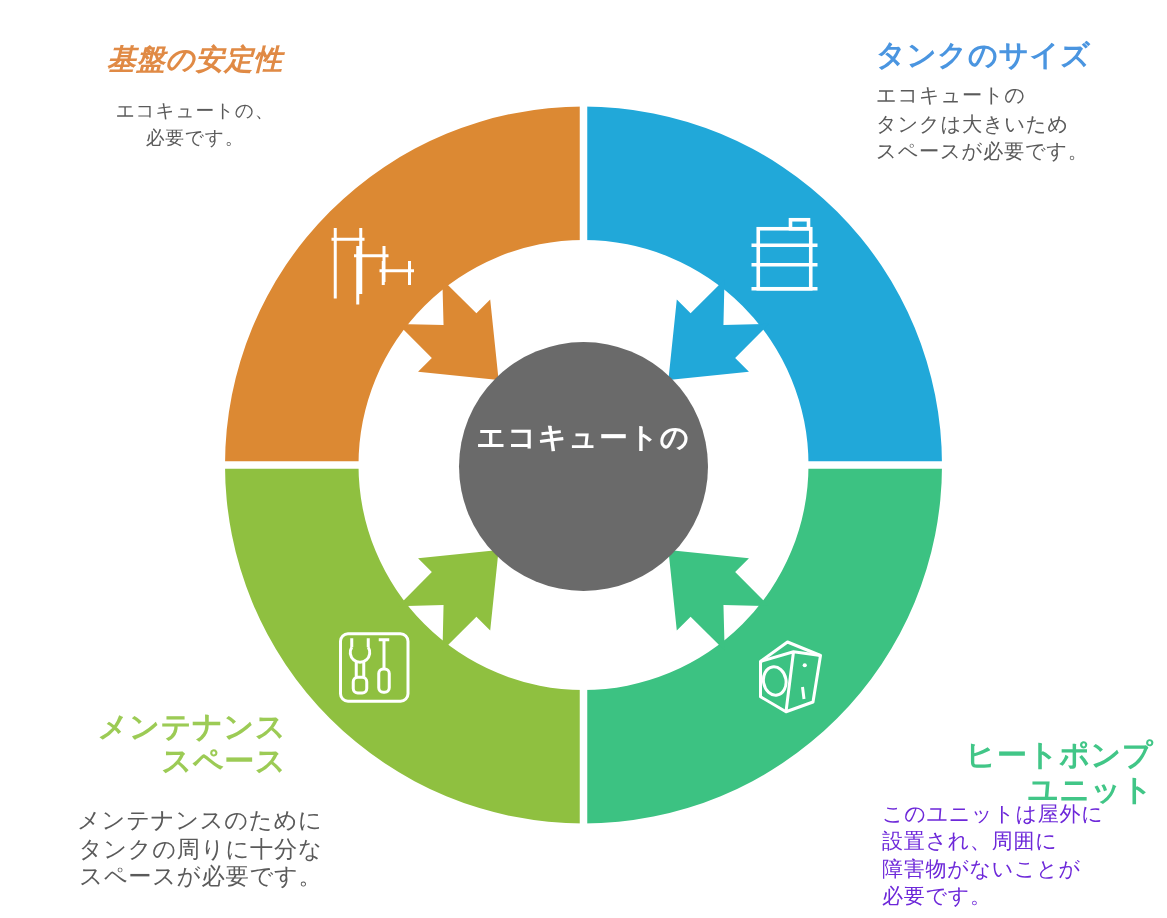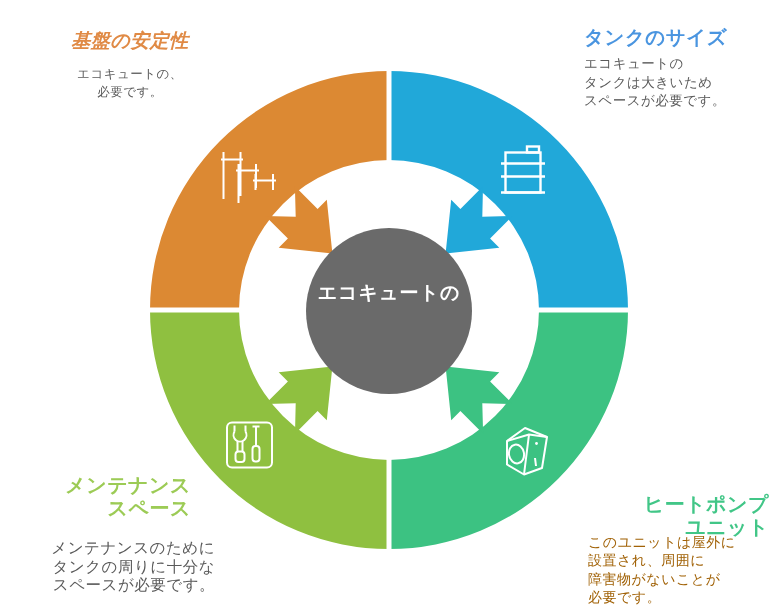--- a/index.html
+++ b/index.html
@@ -115,20 +115,20 @@
   <div class="txt-block sec-desc bl-desc" style="color: rgb(90, 90, 90);">
     <div>メンテナンスのために</div>
     <div>タンクの周りに十分な</div>
     <div>スペースが必要です。</div>
   </div>
 
   <div class="txt-block sec-title br-title" style="color: rgb(65, 198, 135);">
     <div>ヒートポンプ</div>
     <div>ユニット</div>
   </div>
-  <div class="txt-block sec-desc br-desc" style="color: #a16207;">
+  <div class="txt-block sec-desc br-desc" style="color: #6d28d9;">
     <div>このユニットは屋外に</div>
     <div>設置され、周囲に</div>
     <div>障害物がないことが</div>
     <div>必要です。</div>
   </div>
 
 </div>
 
 </body></html>

